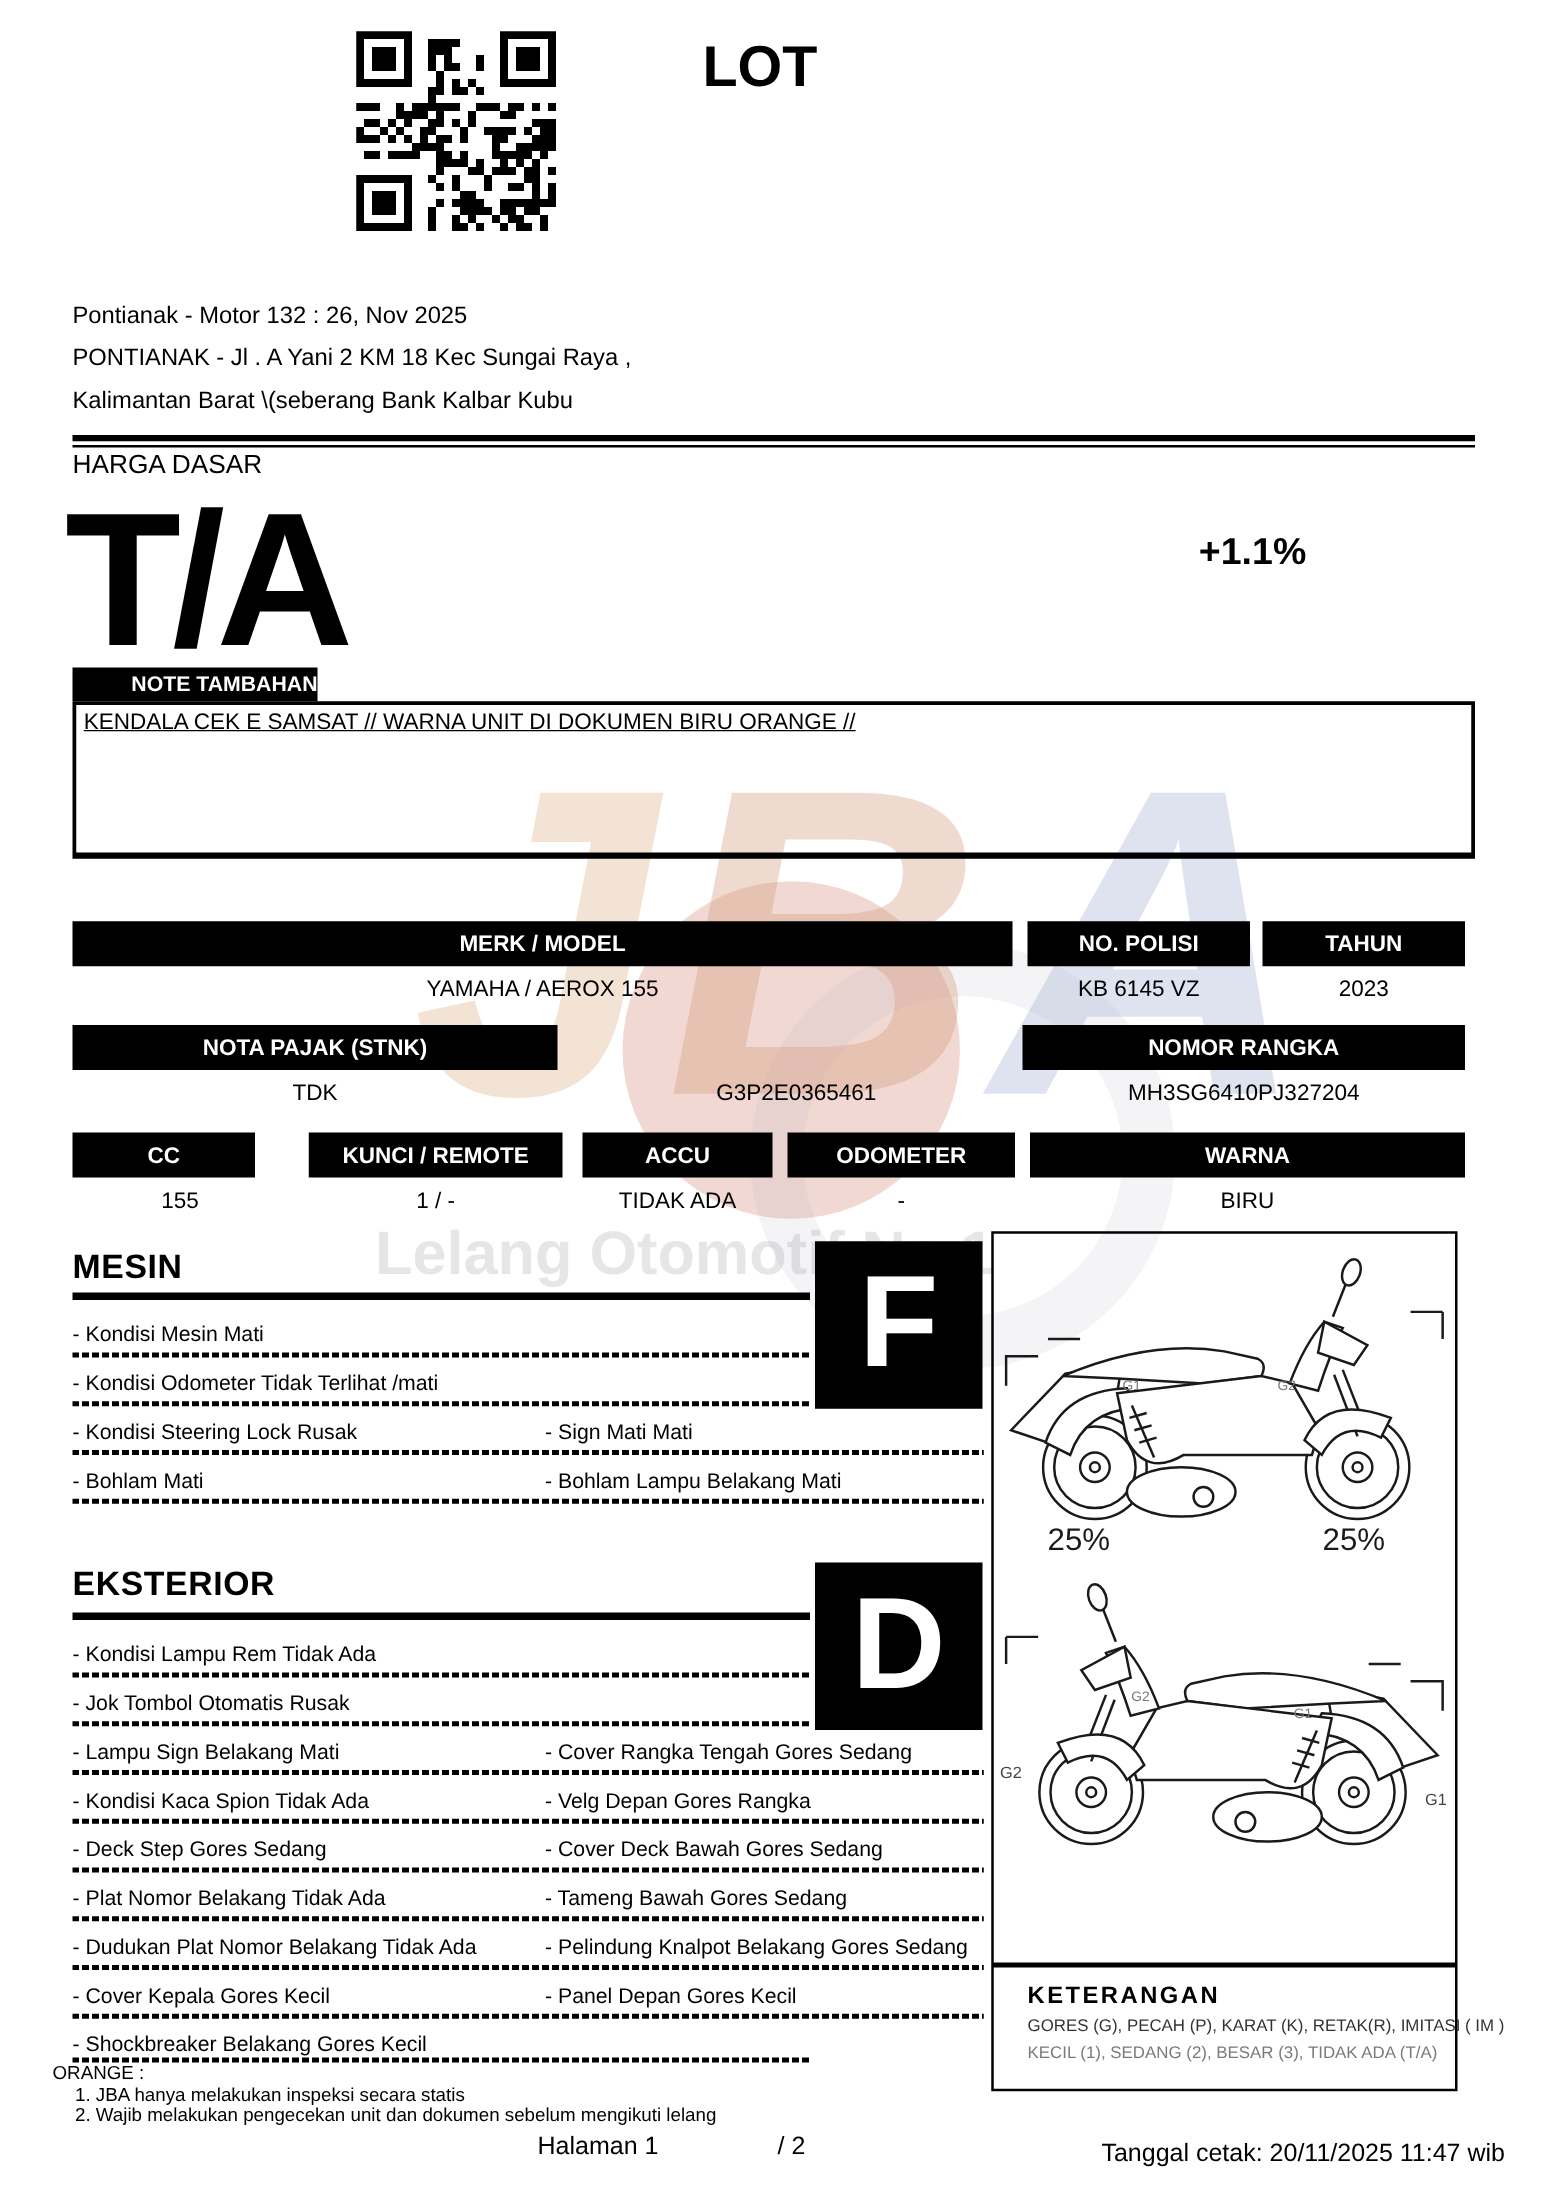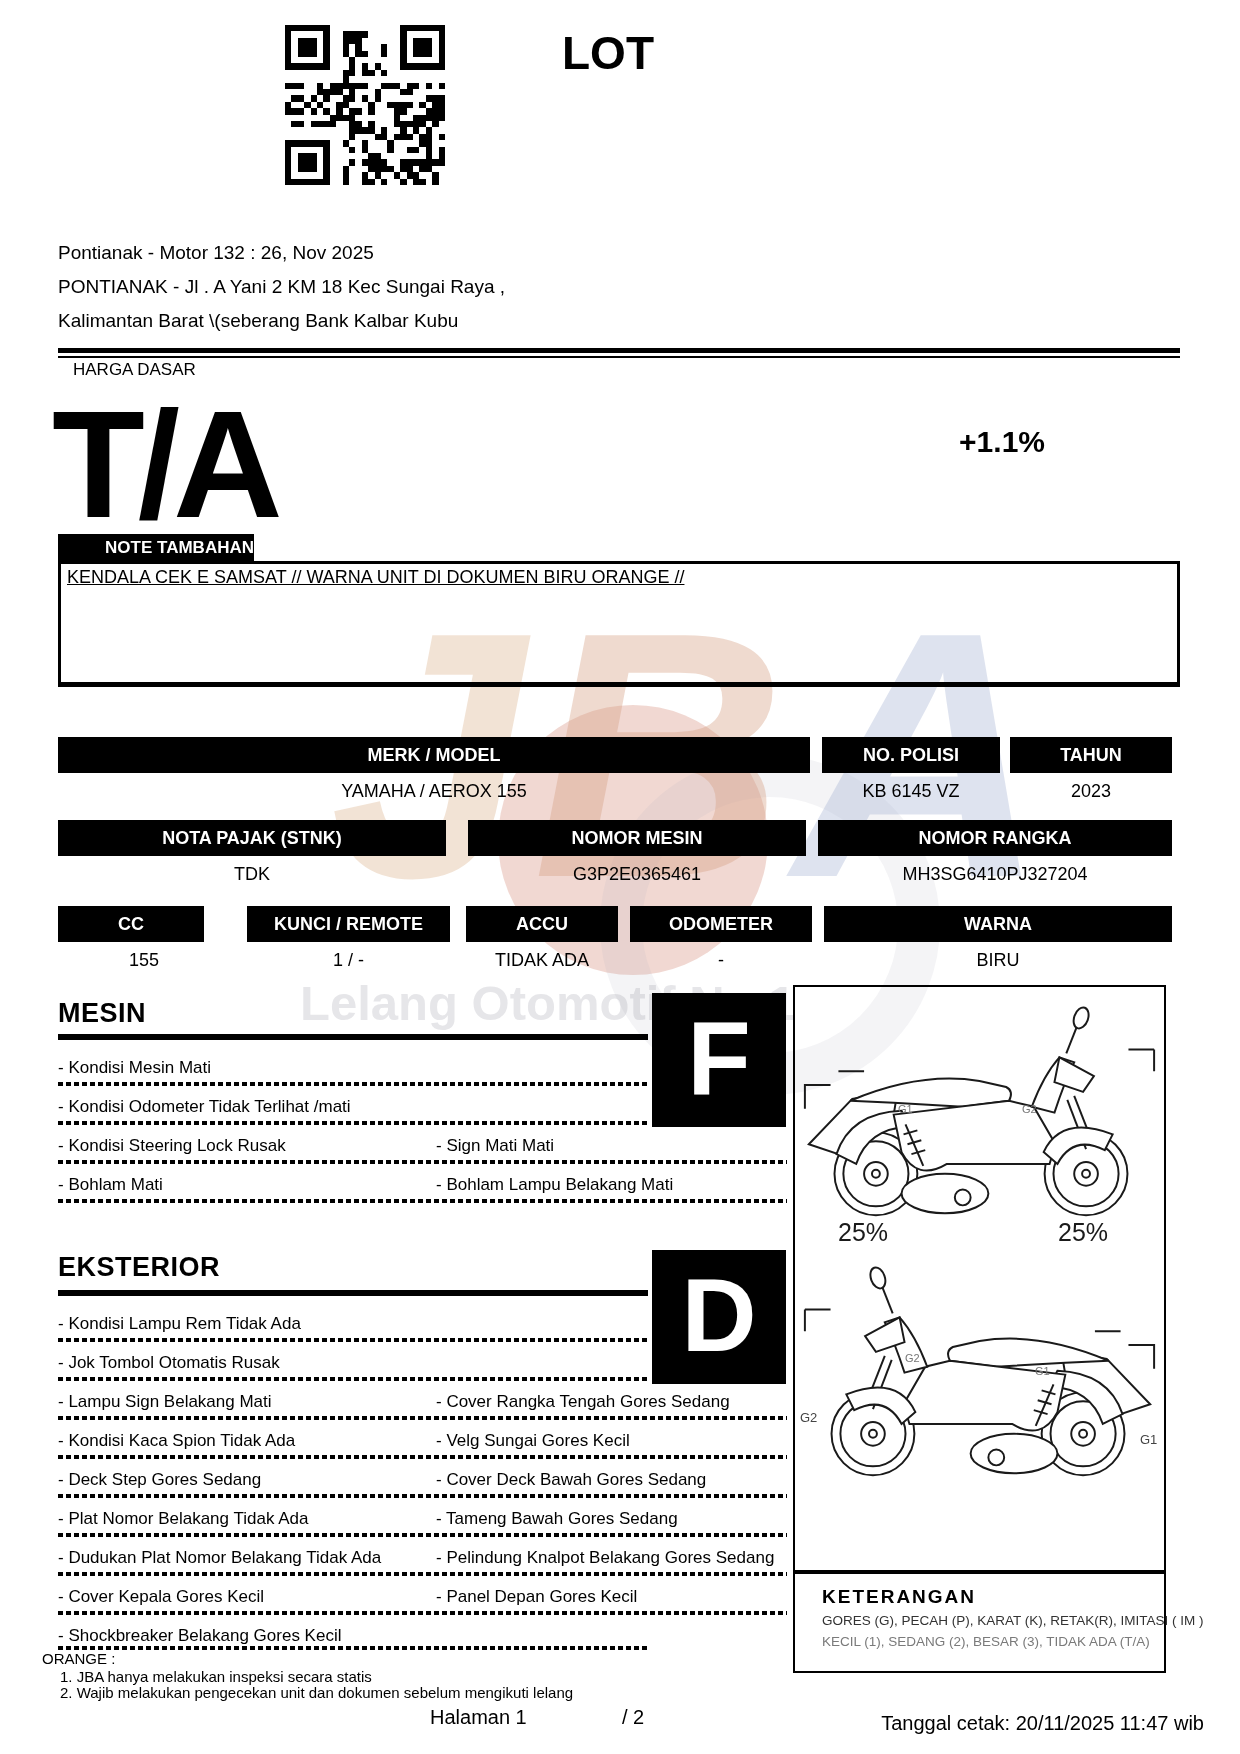--- a/index.html
+++ b/index.html
@@ -24,21 +24,21 @@
   #qr { position:absolute; left:285px; top:25px; width:160px; height:160px; }
   #qr svg { width:100%; height:100%; }
   #lot-label { position:absolute; left:562px; top:26px; font-size:46px; font-weight:bold; }
   #lot-number { position:absolute; left:552px; top:42px; font-size:250px; line-height:1;
       font-weight:bold; letter-spacing:-5px; }
   .addr { position:absolute; left:58px; font-size:19px; line-height:22px; white-space:nowrap; }
 
   .rule-thick { position:absolute; left:58px; top:348px; width:1122px; height:5px; background:#000; }
   .rule-thin  { position:absolute; left:58px; top:356px; width:1122px; height:2px; background:#000; }
 
-  #harga-label { position:absolute; left:73px; top:360px; font-size:17px;text-align:center; }
+  #harga-label { position:absolute; left:58px; top:360px; font-size:21px;text-align:center; }
   #harga-value { position:absolute; left:52px; top:388px; font-size:152px; line-height:1;
       font-weight:bold; letter-spacing:-7px; }
   #harga-adj { position:absolute; left:845px; top:425px; width:200px; text-align:right;
       font-size:30px; font-weight:bold; }
 
   #note-label { position:absolute; left:58px; top:534px; width:196px; height:27px; background:#000;
       color:#fff; font-size:17px; font-weight:bold; line-height:27px; padding-left:7px;text-align:right; }
   #note-box { position:absolute; left:58px; top:561px; width:1122px; height:126px;
       border:3px solid #000; border-bottom-width:5px;text-decoration:underline; }
   #note-content { padding:3px 6px; font-size:18px; }
@@ -393,21 +393,20 @@
   </div>
 
   <div class="h-cell" style="left:58px;top:737px;width:752px">MERK / MODEL</div>
   <div class="h-cell" style="left:822px;top:737px;width:178px">NO. POLISI</div>
   <div class="h-cell" style="left:1010px;top:737px;width:162px">TAHUN</div>
   <div class="v-cell" style="left:58px;top:781px;width:752px">YAMAHA / AEROX 155</div>
   <div class="v-cell" style="left:822px;top:781px;width:178px">KB 6145 VZ</div>
   <div class="v-cell" style="left:1010px;top:781px;width:162px">2023</div>
 
   <div class="h-cell" style="left:58px;top:820px;width:388px">NOTA PAJAK (STNK)</div>
-  <div class="h-cell" style="left:468px;top:820px;width:338px">NOMOR MESIN</div>
   <div class="h-cell" style="left:818px;top:820px;width:354px">NOMOR RANGKA</div>
   <div class="v-cell" style="left:58px;top:864px;width:388px">TDK</div>
   <div class="v-cell" style="left:468px;top:864px;width:338px">G3P2E0365461</div>
   <div class="v-cell" style="left:818px;top:864px;width:354px">MH3SG6410PJ327204</div>
 
   <div class="h-cell" style="left:58px;top:906px;width:146px">CC</div>
   <div class="h-cell" style="left:247px;top:906px;width:203px">KUNCI / REMOTE</div>
   <div class="h-cell" style="left:466px;top:906px;width:152px">ACCU</div>
   <div class="h-cell" style="left:630px;top:906px;width:182px">ODOMETER</div>
   <div class="h-cell" style="left:824px;top:906px;width:348px">WARNA</div>
@@ -437,21 +436,21 @@
   <div class="grade-box" style="top:1250px">D</div>
 
   <div class="item" style="left:58px;top:1314px">- Kondisi Lampu Rem Tidak Ada</div>
   <div class="dot dot-s" style="left:58px;top:1338px"></div>
   <div class="item" style="left:58px;top:1353px">- Jok Tombol Otomatis Rusak</div>
   <div class="dot dot-s" style="left:58px;top:1377px"></div>
   <div class="item" style="left:58px;top:1392px">- Lampu Sign Belakang Mati</div>
   <div class="item" style="left:436px;top:1392px">- Cover Rangka Tengah Gores Sedang</div>
   <div class="dot dot-l" style="left:58px;top:1416px"></div>
   <div class="item" style="left:58px;top:1431px">- Kondisi Kaca Spion Tidak Ada</div>
-  <div class="item" style="left:436px;top:1431px">- Velg Sungai Gores Kecil</div>
+  <div class="item" style="left:436px;top:1431px">- Velg Depan Gores Rangka</div>
   <div class="dot dot-l" style="left:58px;top:1455px"></div>
   <div class="item" style="left:58px;top:1470px">- Deck Step Gores Sedang</div>
   <div class="item" style="left:436px;top:1470px">- Cover Deck Bawah Gores Sedang</div>
   <div class="dot dot-l" style="left:58px;top:1494px"></div>
   <div class="item" style="left:58px;top:1509px">- Plat Nomor Belakang Tidak Ada</div>
   <div class="item" style="left:436px;top:1509px">- Tameng Bawah Gores Sedang</div>
   <div class="dot dot-l" style="left:58px;top:1533px"></div>
   <div class="item" style="left:58px;top:1548px">- Dudukan Plat Nomor Belakang Tidak Ada</div>
   <div class="item" style="left:436px;top:1548px">- Pelindung Knalpot Belakang Gores Sedang</div>
   <div class="dot dot-l" style="left:58px;top:1572px"></div>

